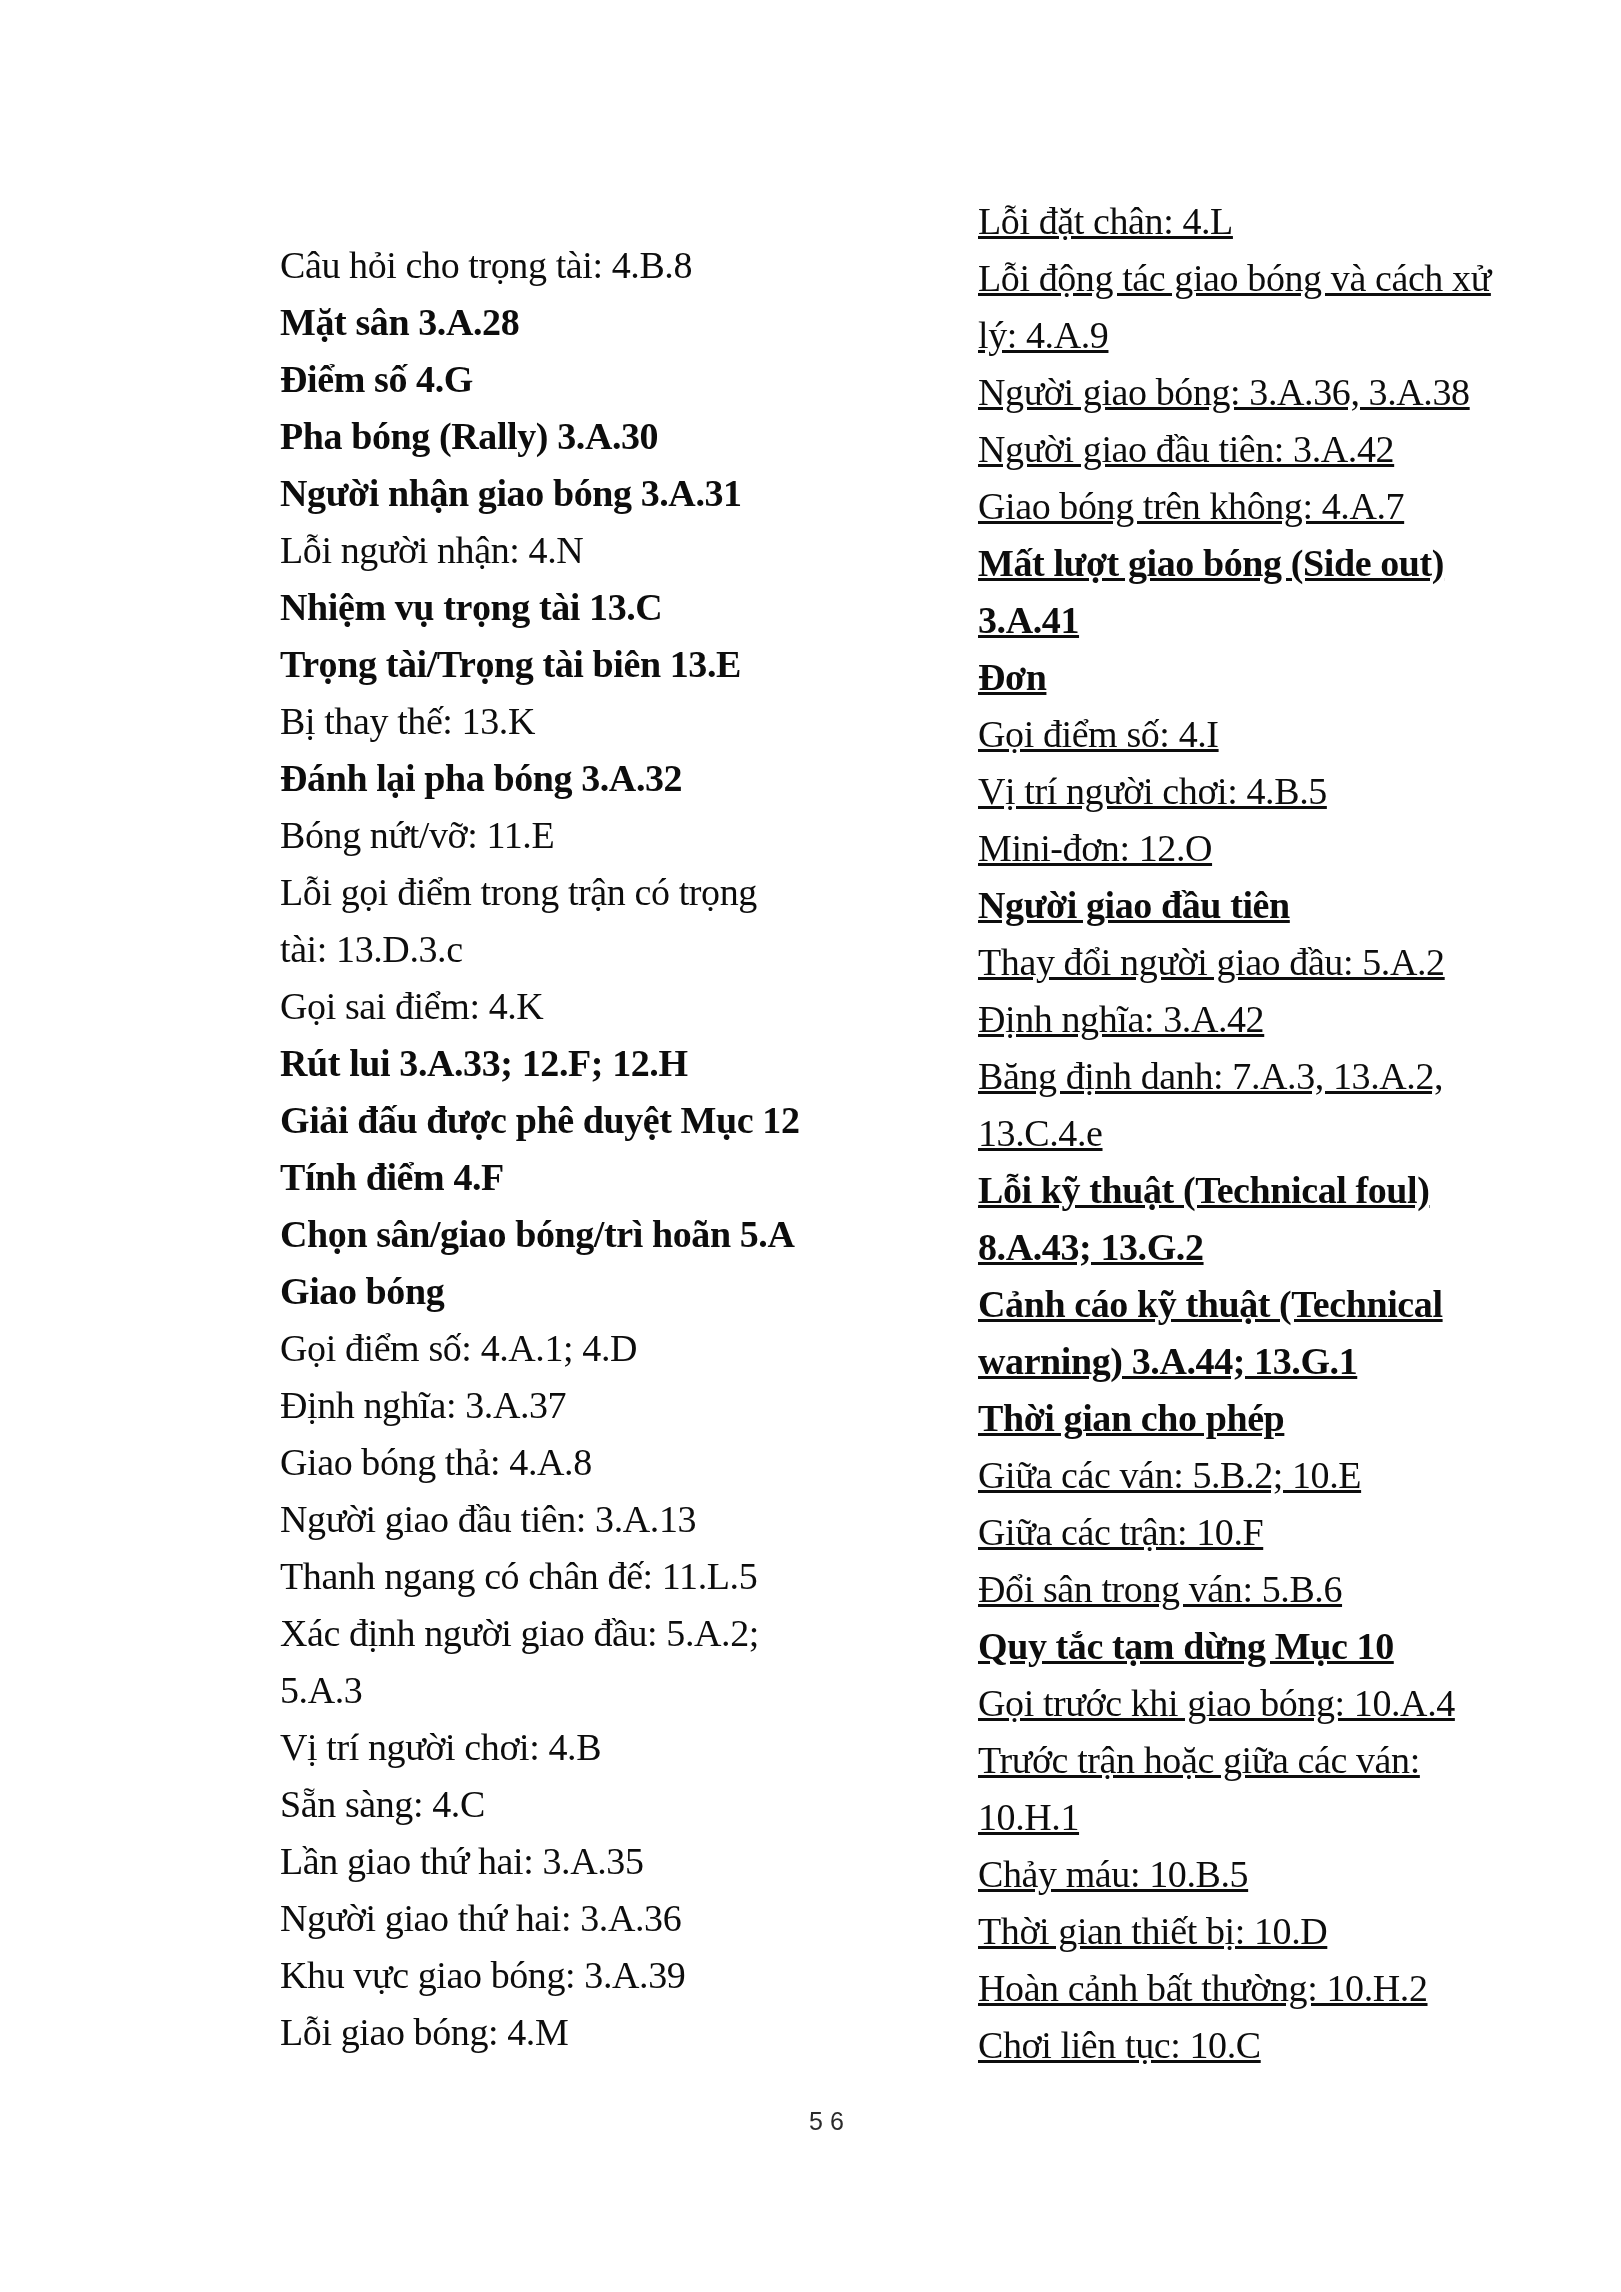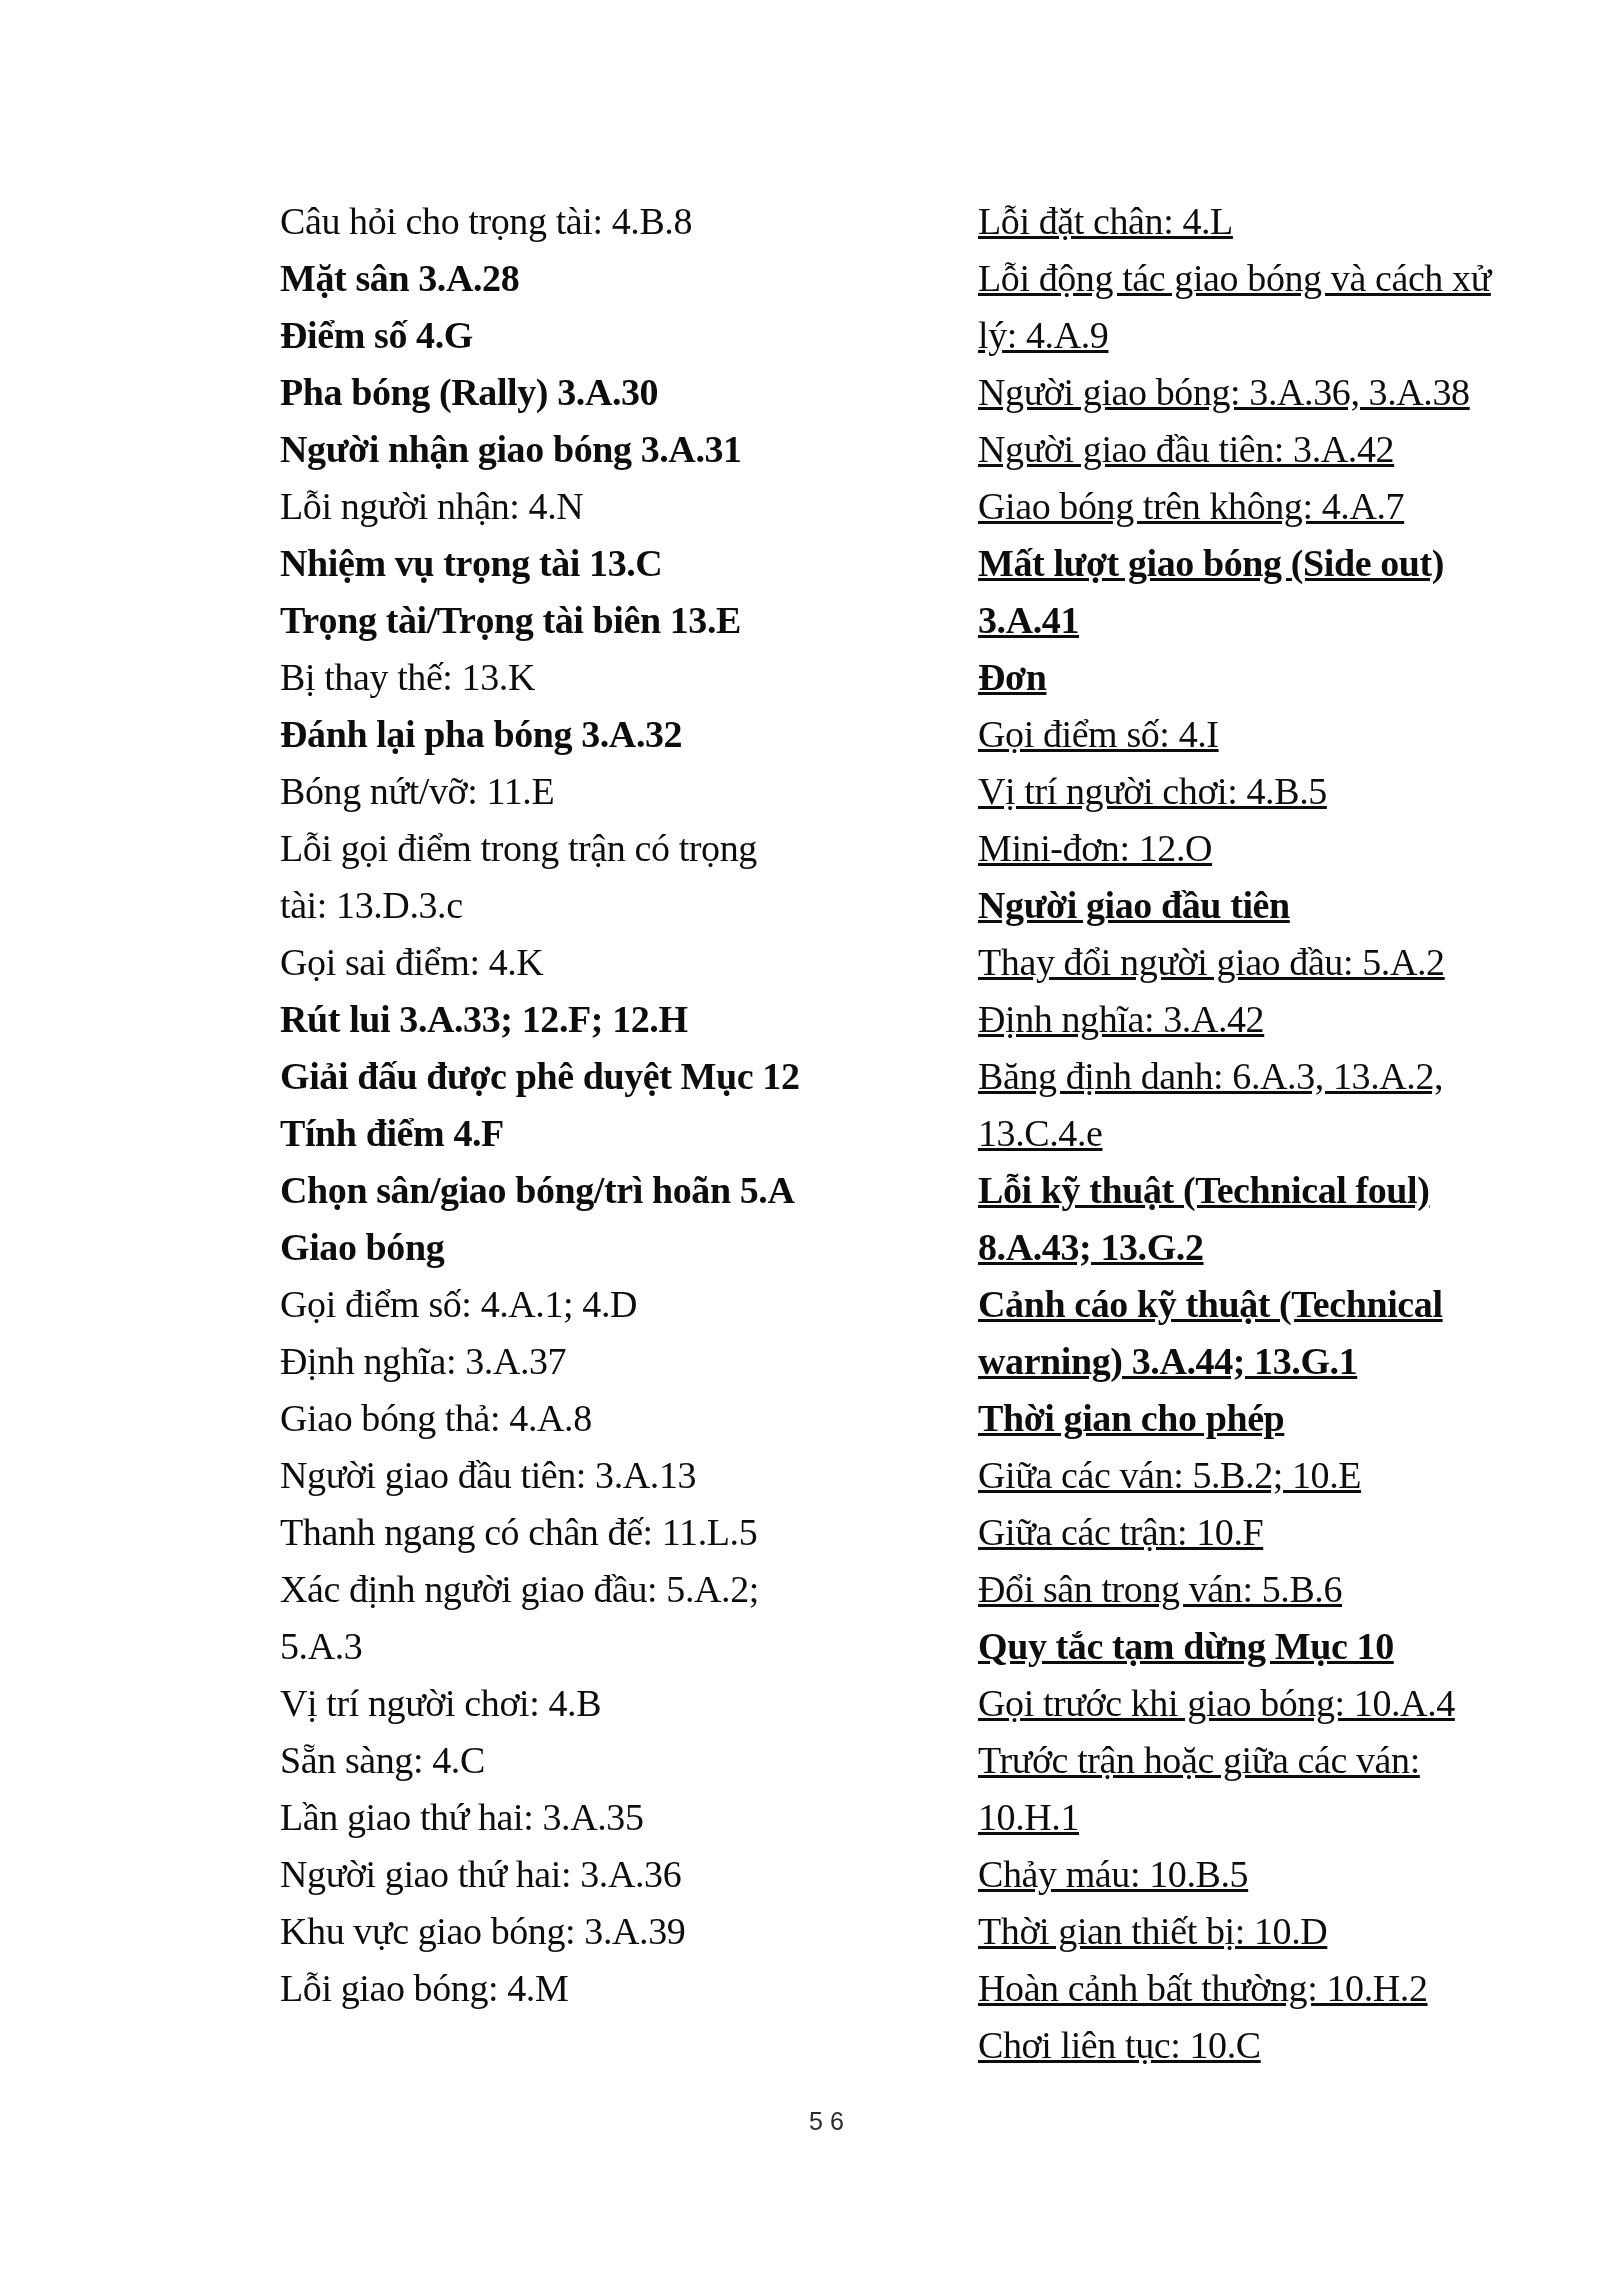--- a/index.html
+++ b/index.html
@@ -19,21 +19,21 @@
     width: 1622px;
     height: 2293px;
     background: #ffffff;
     font-family: "Liberation Serif", serif;
     color: #0d0d0d;
   }
   .index-col {
     position: absolute;
     top: 193px;
   }
-  .index-col.left  { left: 280px;  width: 555px; }
+  .index-col.left  { left: 280px;  width: 555px; margin-top: 44px; }
   .index-col.right { left: 978px; width: 591px; text-decoration: underline; }
   .line {
     font-size: 38px;
     line-height: 57px;
     white-space: nowrap;
     font-weight: 400;
     letter-spacing: -0.4px;
   }
   .line.bold { font-weight: 700; }
   .page-number {
@@ -95,21 +95,21 @@
       <div class="line">Giao bóng trên không: 4.A.7</div>
       <div class="line bold">Mất lượt giao bóng (Side out)</div>
       <div class="line bold">3.A.41</div>
       <div class="line bold">Đơn</div>
       <div class="line">Gọi điểm số: 4.I</div>
       <div class="line">Vị trí người chơi: 4.B.5</div>
       <div class="line">Mini-đơn: 12.O</div>
       <div class="line bold">Người giao đầu tiên</div>
       <div class="line">Thay đổi người giao đầu: 5.A.2</div>
       <div class="line">Định nghĩa: 3.A.42</div>
-      <div class="line">Băng định danh: 6.A.3, 13.A.2,</div>
+      <div class="line">Băng định danh: 7.A.3, 13.A.2,</div>
       <div class="line">13.C.4.e</div>
       <div class="line bold">Lỗi kỹ thuật (Technical foul)</div>
       <div class="line bold">8.A.43; 13.G.2</div>
       <div class="line bold">Cảnh cáo kỹ thuật (Technical</div>
       <div class="line bold">warning) 3.A.44; 13.G.1</div>
       <div class="line bold">Thời gian cho phép</div>
       <div class="line">Giữa các ván: 5.B.2; 10.E</div>
       <div class="line">Giữa các trận: 10.F</div>
       <div class="line">Đổi sân trong ván: 5.B.6</div>
       <div class="line bold">Quy tắc tạm dừng Mục 10</div>

